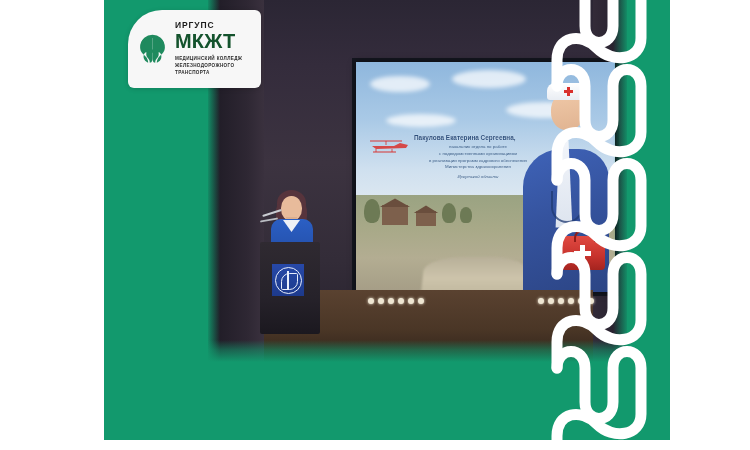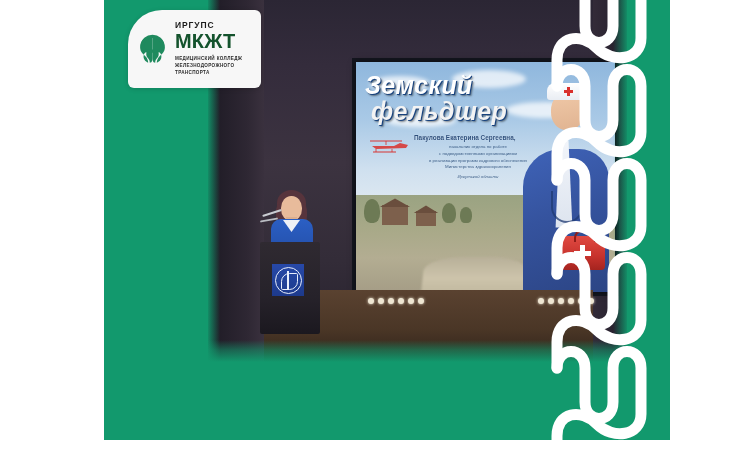--- a/index.html
+++ b/index.html
@@ -326,24 +326,20 @@
             </div>
 
             <svg class="heli" viewBox="0 0 44 16">
               <path d="M4 9 L26 9 L32 6 L40 8 L38 11 L8 12 Z" fill="#d9302c" opacity=".85"></path>
               <path d="M2 4 L34 4" stroke="#d9302c" stroke-width="1.2" opacity=".8"></path>
               <path d="M18 4 L18 8" stroke="#d9302c" stroke-width="1" opacity=".8"></path>
               <path d="M8 12 L8 15 M24 12 L24 15" stroke="#d9302c" stroke-width="1" opacity=".8"></path>
               <path d="M5 15 L28 15" stroke="#d9302c" stroke-width="1.2" opacity=".8"></path>
             </svg>
 
-            <div class="slide-title">
-              <span class="l1">Земский</span>
-              <span class="l2">фельдшер</span>
-            </div>
 
             <div class="slide-name">Пакулова Екатерина Сергеевна,</div>
             <div class="slide-sub">
               <div>начальник отдела по работе</div>
               <div>с подведомственными организациями</div>
               <div>в реализации программ кадрового обеспечения</div>
               <div>Министерства здравоохранения</div>
             </div>
             <div class="slide-region">Иркутской области</div>
 

